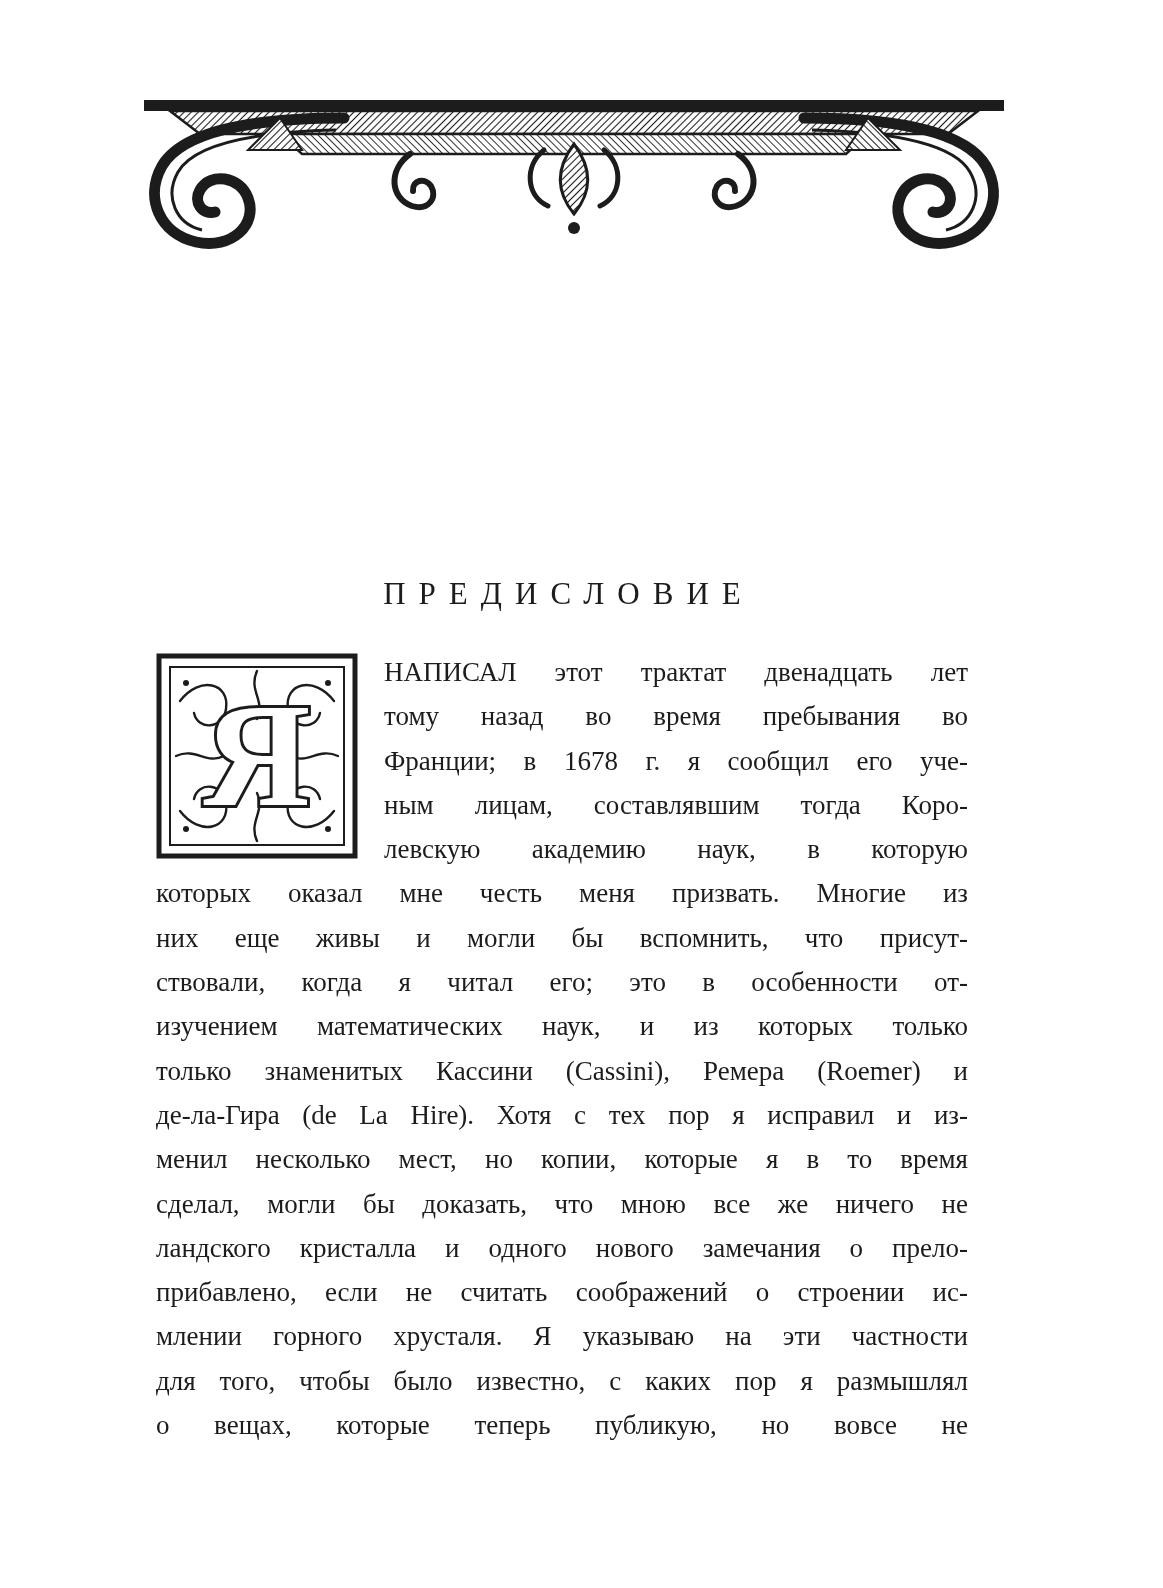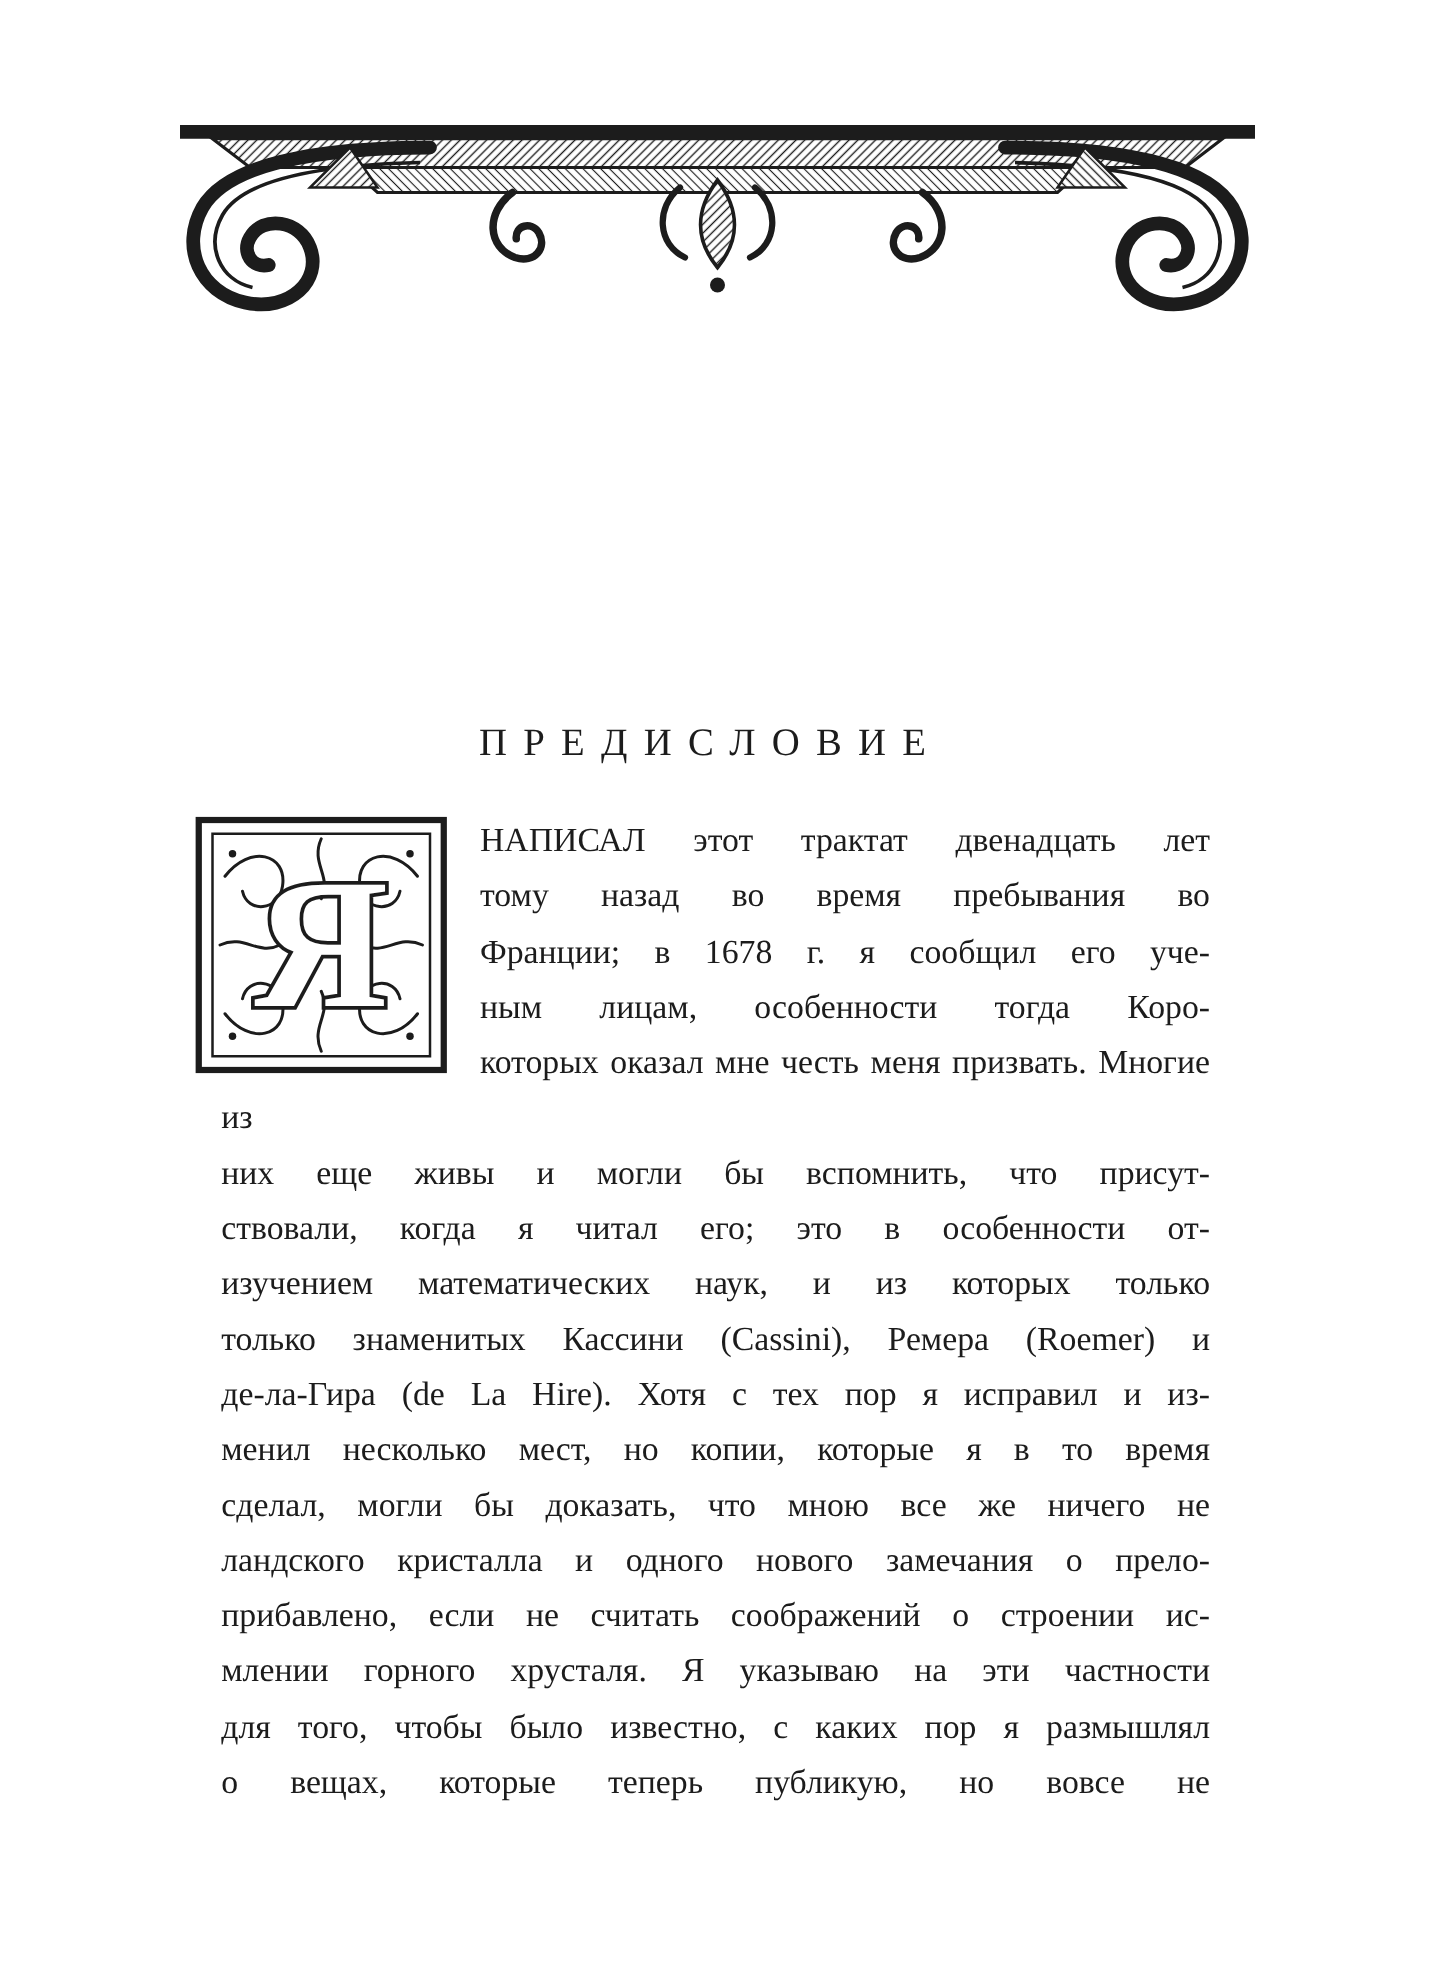--- a/index.html
+++ b/index.html
@@ -44,21 +44,20 @@
   .dropcap {
     float: left;
     width: 202px;
     height: 206px;
     margin: 3px 26px 8px 0;
   }
   .line {
     line-height: 44.3px;
     text-align: justify;
     text-align-last: justify;
-    padding-left: 21px;
   }
 </style>
 </head>
 <body>
 
 <div class="page">
 
   <div class="headpiece">
     <svg viewBox="0 0 888 172" width="888" height="172">
       <defs>
@@ -116,21 +115,22 @@
           <circle cx="30" cy="176" r="3"></circle>
             <circle cx="172" cy="176" r="3"></circle>
         </g>
         <text x="101" y="152" text-anchor="middle" font-size="148" font-weight="bold" font-family="'Liberation Serif','DejaVu Serif',serif" fill="#ffffff" stroke="#1c1c1c" stroke-width="6" paint-order="stroke">Я</text>
       </svg>
     </div>
 
   <div class="line">НАПИСАЛ этот трактат двенадцать лет</div>
       <div class="line">тому назад во время пребывания во</div>
       <div class="line">Франции; в 1678 г. я сообщил его уче-</div>
-      <div class="line">ным лицам, особенности тогда Коро-</div>
+      <div class="line">ным лицам, составлявшим тогда Коро-</div>
+      <div class="line">левскую академию наук, в которую</div>
       <div class="line">которых оказал мне честь меня призвать. Многие из</div>
       <div class="line">них еще живы и могли бы вспомнить, что присут-</div>
       <div class="line">ствовали, когда я читал его; это в особенности от-</div>
       <div class="line">изучением математических наук, и из которых только</div>
       <div class="line">только знаменитых Кассини (Cassini), Ремера (Roemer) и</div>
       <div class="line">де-ла-Гира (de La Hire). Хотя с тех пор я исправил и из-</div>
       <div class="line">менил несколько мест, но копии, которые я в то время</div>
       <div class="line">сделал, могли бы доказать, что мною все же ничего не</div>
       <div class="line">ландского кристалла и одного нового замечания о прело-</div>
       <div class="line">прибавлено, если не считать соображений о строении ис-</div>

